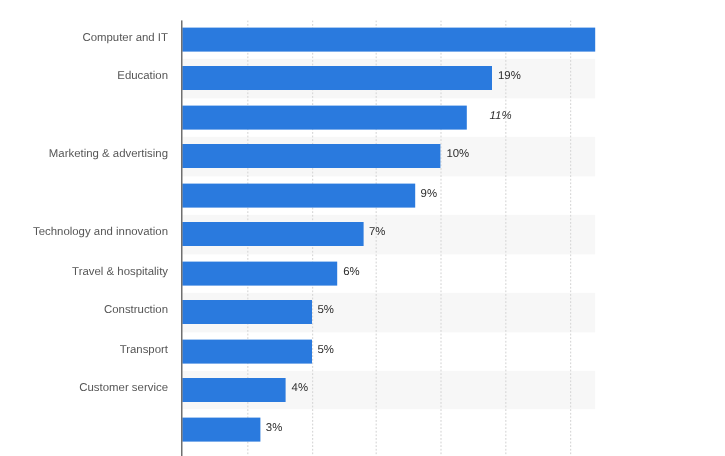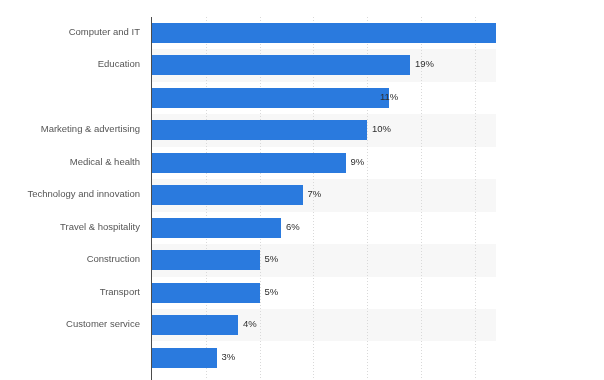--- a/index.html
+++ b/index.html
@@ -117,23 +117,20 @@
 
   <div id="labels-col">
       <div class="label-slot" style="top: 0px;">
         <span>Computer and IT</span>
       </div>
       <div class="label-slot" style="top: 32.45px;">
         <span>Education</span>
       </div>
       <div class="label-slot" style="top: 97.35px;">
         <span>Marketing &amp; advertising</span>
-      </div>
-      <div class="label-slot" style="top: 129.8px;">
-        <span>Medical &amp; health</span>
       </div>
       <div class="label-slot" style="top: 162.25px;">
         <span>Technology and innovation</span>
       </div>
       <div class="label-slot" style="top: 194.7px;">
         <span>Travel &amp; hospitality</span>
       </div>
       <div class="label-slot" style="top: 227.15px;">
         <span>Construction</span>
       </div>
@@ -167,21 +164,21 @@
         <div class="chart-row" style="top: 0px;">
           <div class="bar" style="width: 365.5px; background: rgb(42, 122, 222);"></div>
           <div class="bar-value" style="left: 370.5px;">17%</div>
         </div>
         <div class="chart-row" style="top: 32.45px;">
           <div class="bar" style="width: 258px; background: rgb(42, 122, 222);"></div>
           <div class="bar-value" style="left: 263px;">19%</div>
         </div>
         <div class="chart-row" style="top: 64.9px;">
           <div class="bar" style="width: 236.5px; background: rgb(42, 122, 222);"></div>
-          <div class="bar-value" style="left: 228px;">11%</div>
+          <div class="bar-value" style="left: 256px; font-style: italic;">11%</div>
         </div>
         <div class="chart-row" style="top: 97.35px; padding-left: 31px;">
           <div class="bar" style="width: 215px; background: rgb(42, 122, 222);"></div>
           <div class="bar-value" style="left: 220px;">10%</div>
         </div>
         <div class="chart-row" style="top: 129.8px;">
           <div class="bar" style="width: 193.5px; background: rgb(42, 122, 222);"></div>
           <div class="bar-value" style="left: 198.5px;">9%</div>
         </div>
         <div class="chart-row" style="top: 162.25px;">

